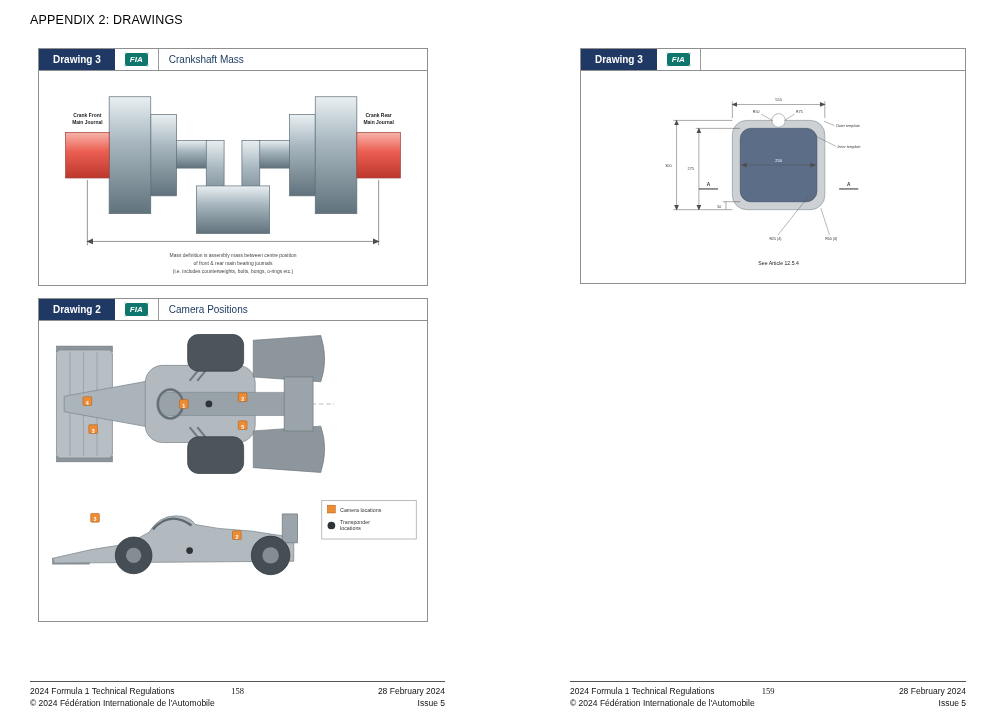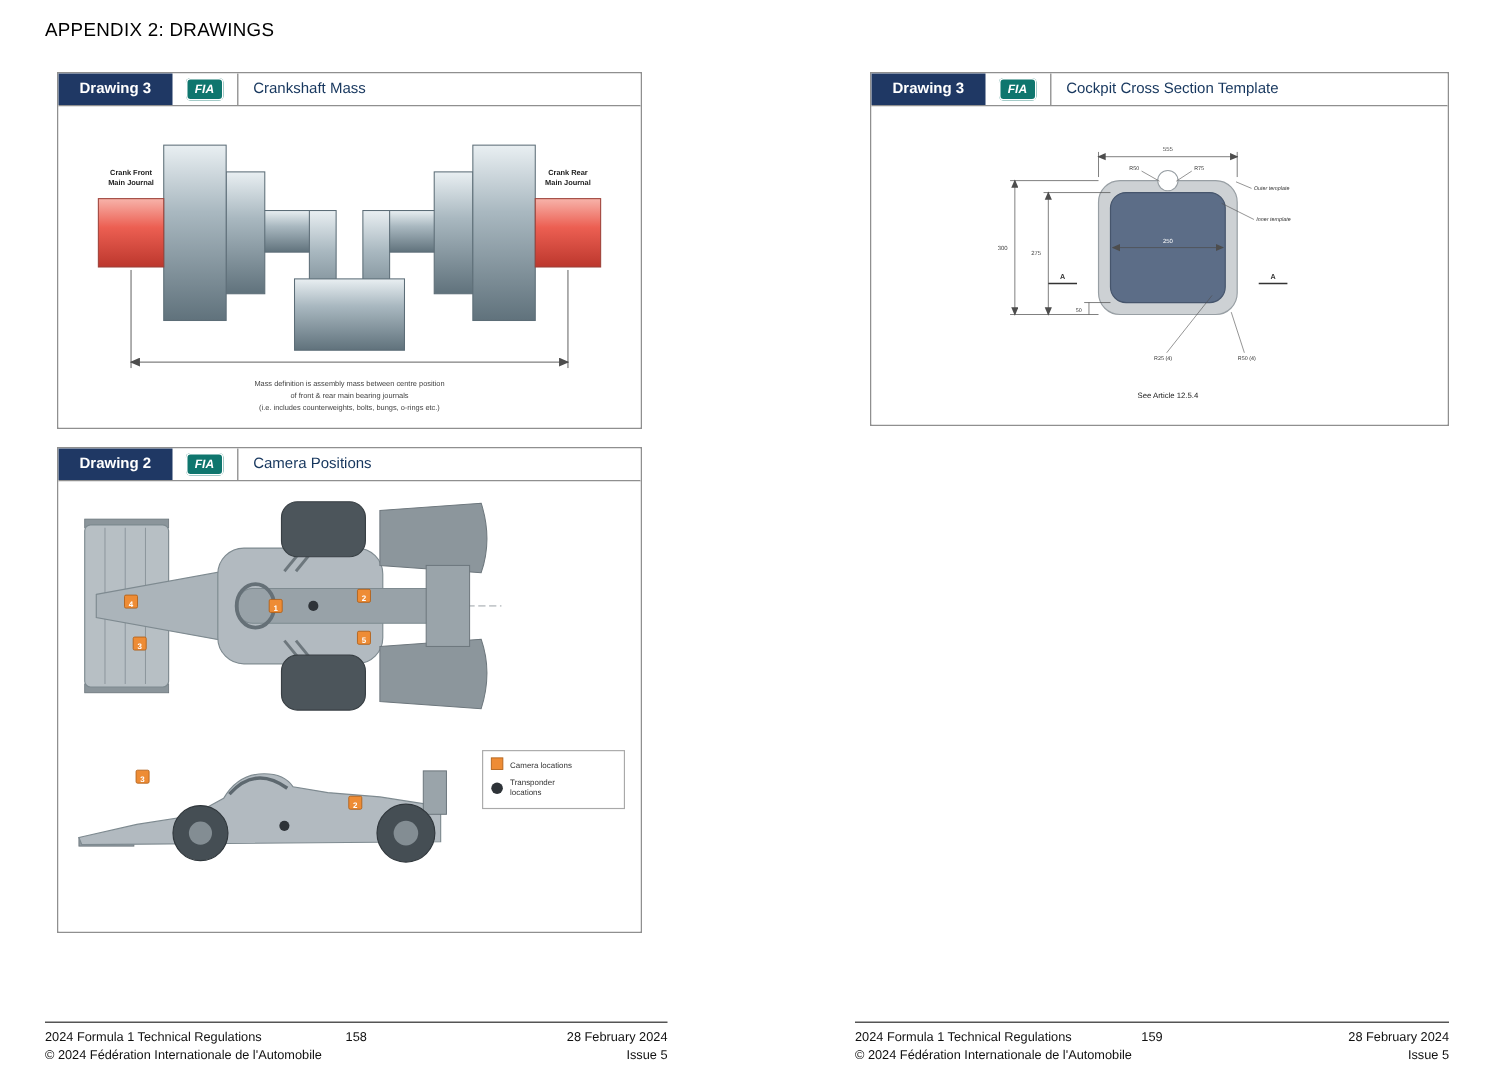--- a/index.html
+++ b/index.html
@@ -33,21 +33,21 @@
   .dim  { stroke:#4d4d4d; stroke-width:0.6; fill:none; }
   .lead { stroke:#4d4d4d; stroke-width:0.5; fill:none; }
   .cl   { stroke:#8a9399; stroke-width:0.6; stroke-dasharray:5 2.5; }
 
   .footer { position:absolute; top:681px; font-size:8.5px; color:#111; }
   #footer-left  { left:30px; width:415px; }
   #footer-right { left:570px; width:396px; }
   .footer-rule { border-top:1px solid #555; margin-bottom:4px; }
   .footer-row { display:flex; line-height:11.5px; }
   .fl { flex:1; text-align:left; }
-  .fc { width:70px; text-align:center; }
+  .fc { width:70px; text-align:center;font-family:Liberation Serif, serif; }
   .fr { flex:1; text-align:right; }
 </style>
 </head>
 <body>
 
 <div class="canvas">
 
   <div class="heading">APPENDIX 2: DRAWINGS</div>
 
   <div class="drawing-box" id="drawing1">
@@ -199,21 +199,20 @@
       </svg>
     </div>
   </div>
 
   <div class="drawing-box" id="drawing3">
     <div class="drawing-header">
       <div class="drawing-label">Drawing 3</div>
       <div class="logo-cell">
         <div class="fia-logo">FIA</div>
       </div>
-      <div class="drawing-title">Cockpit Cross Section Template</div>
     </div>
     <div class="drawing-body">
       <svg viewBox="0 0 386 266">
         <defs>
           <marker id="a3e" markerWidth="7" markerHeight="7" refX="6" refY="3" orient="auto" markerUnits="userSpaceOnUse">
               <path d="M0,0 L7,3 L0,6 Z" fill="#4d4d4d"></path>
             </marker>
           <marker id="a3s" markerWidth="7" markerHeight="7" refX="1" refY="3" orient="auto" markerUnits="userSpaceOnUse">
               <path d="M7,0 L0,3 L7,6 Z" fill="#4d4d4d"></path>
             </marker>

